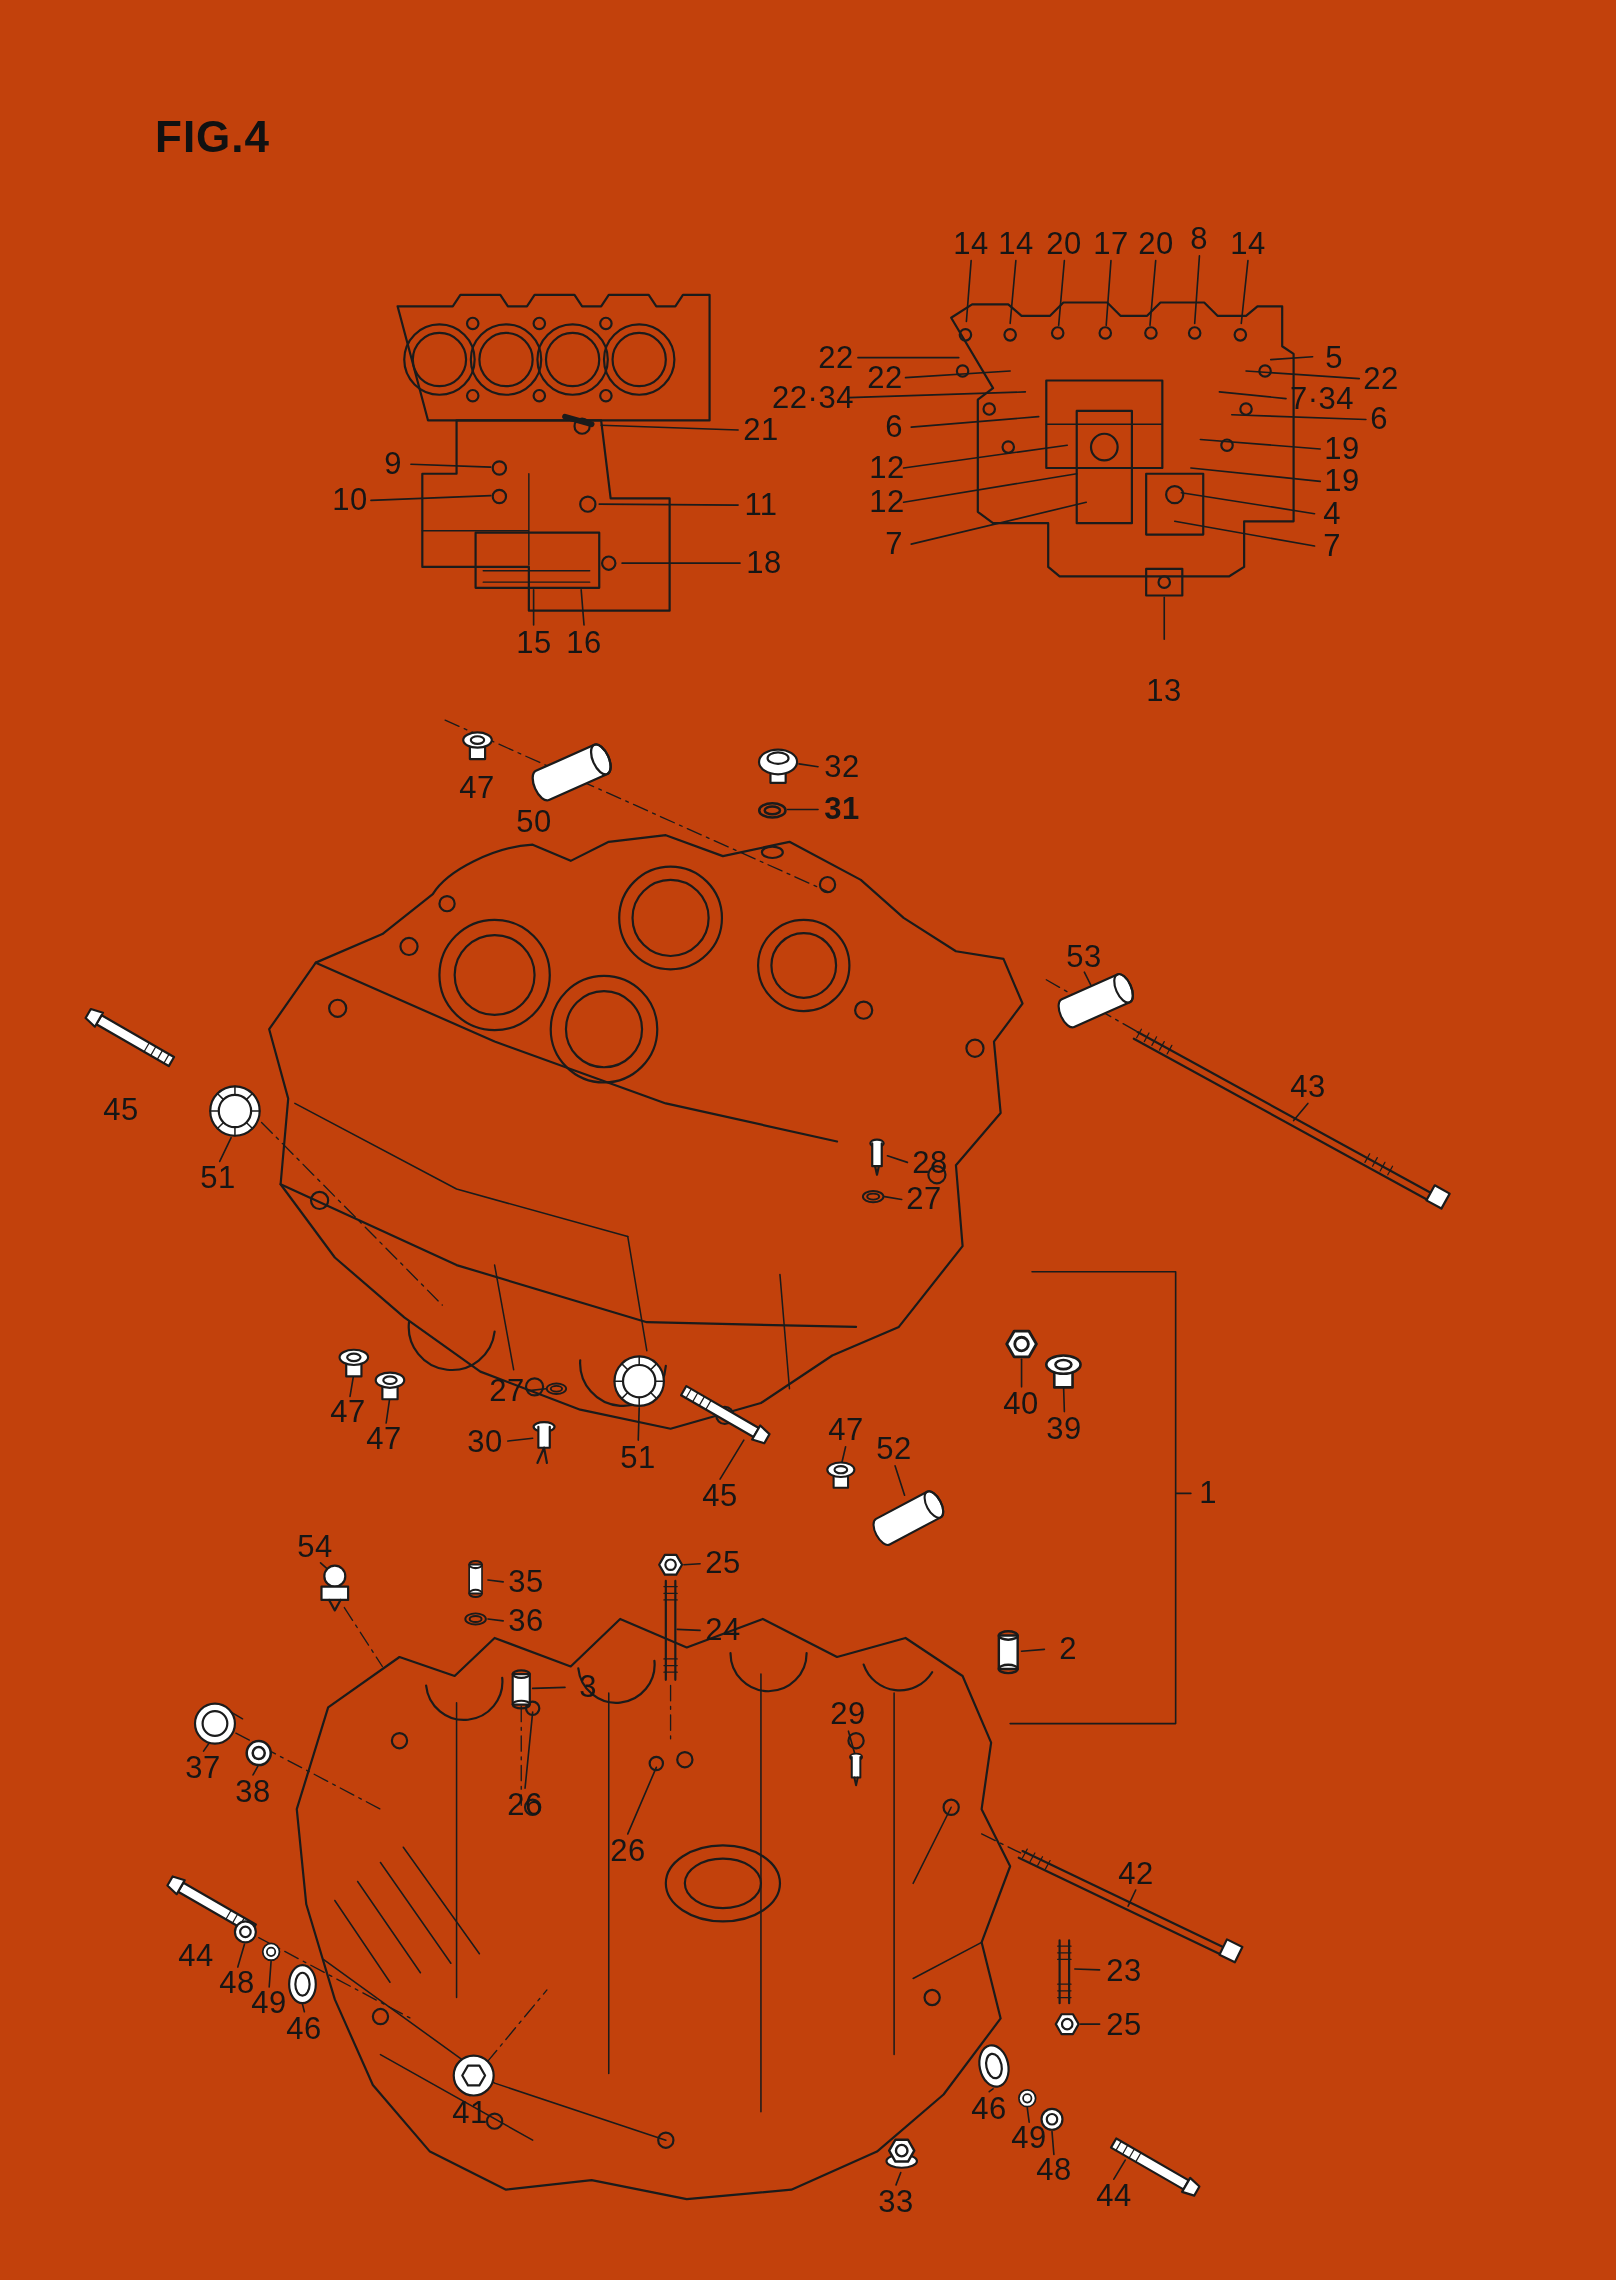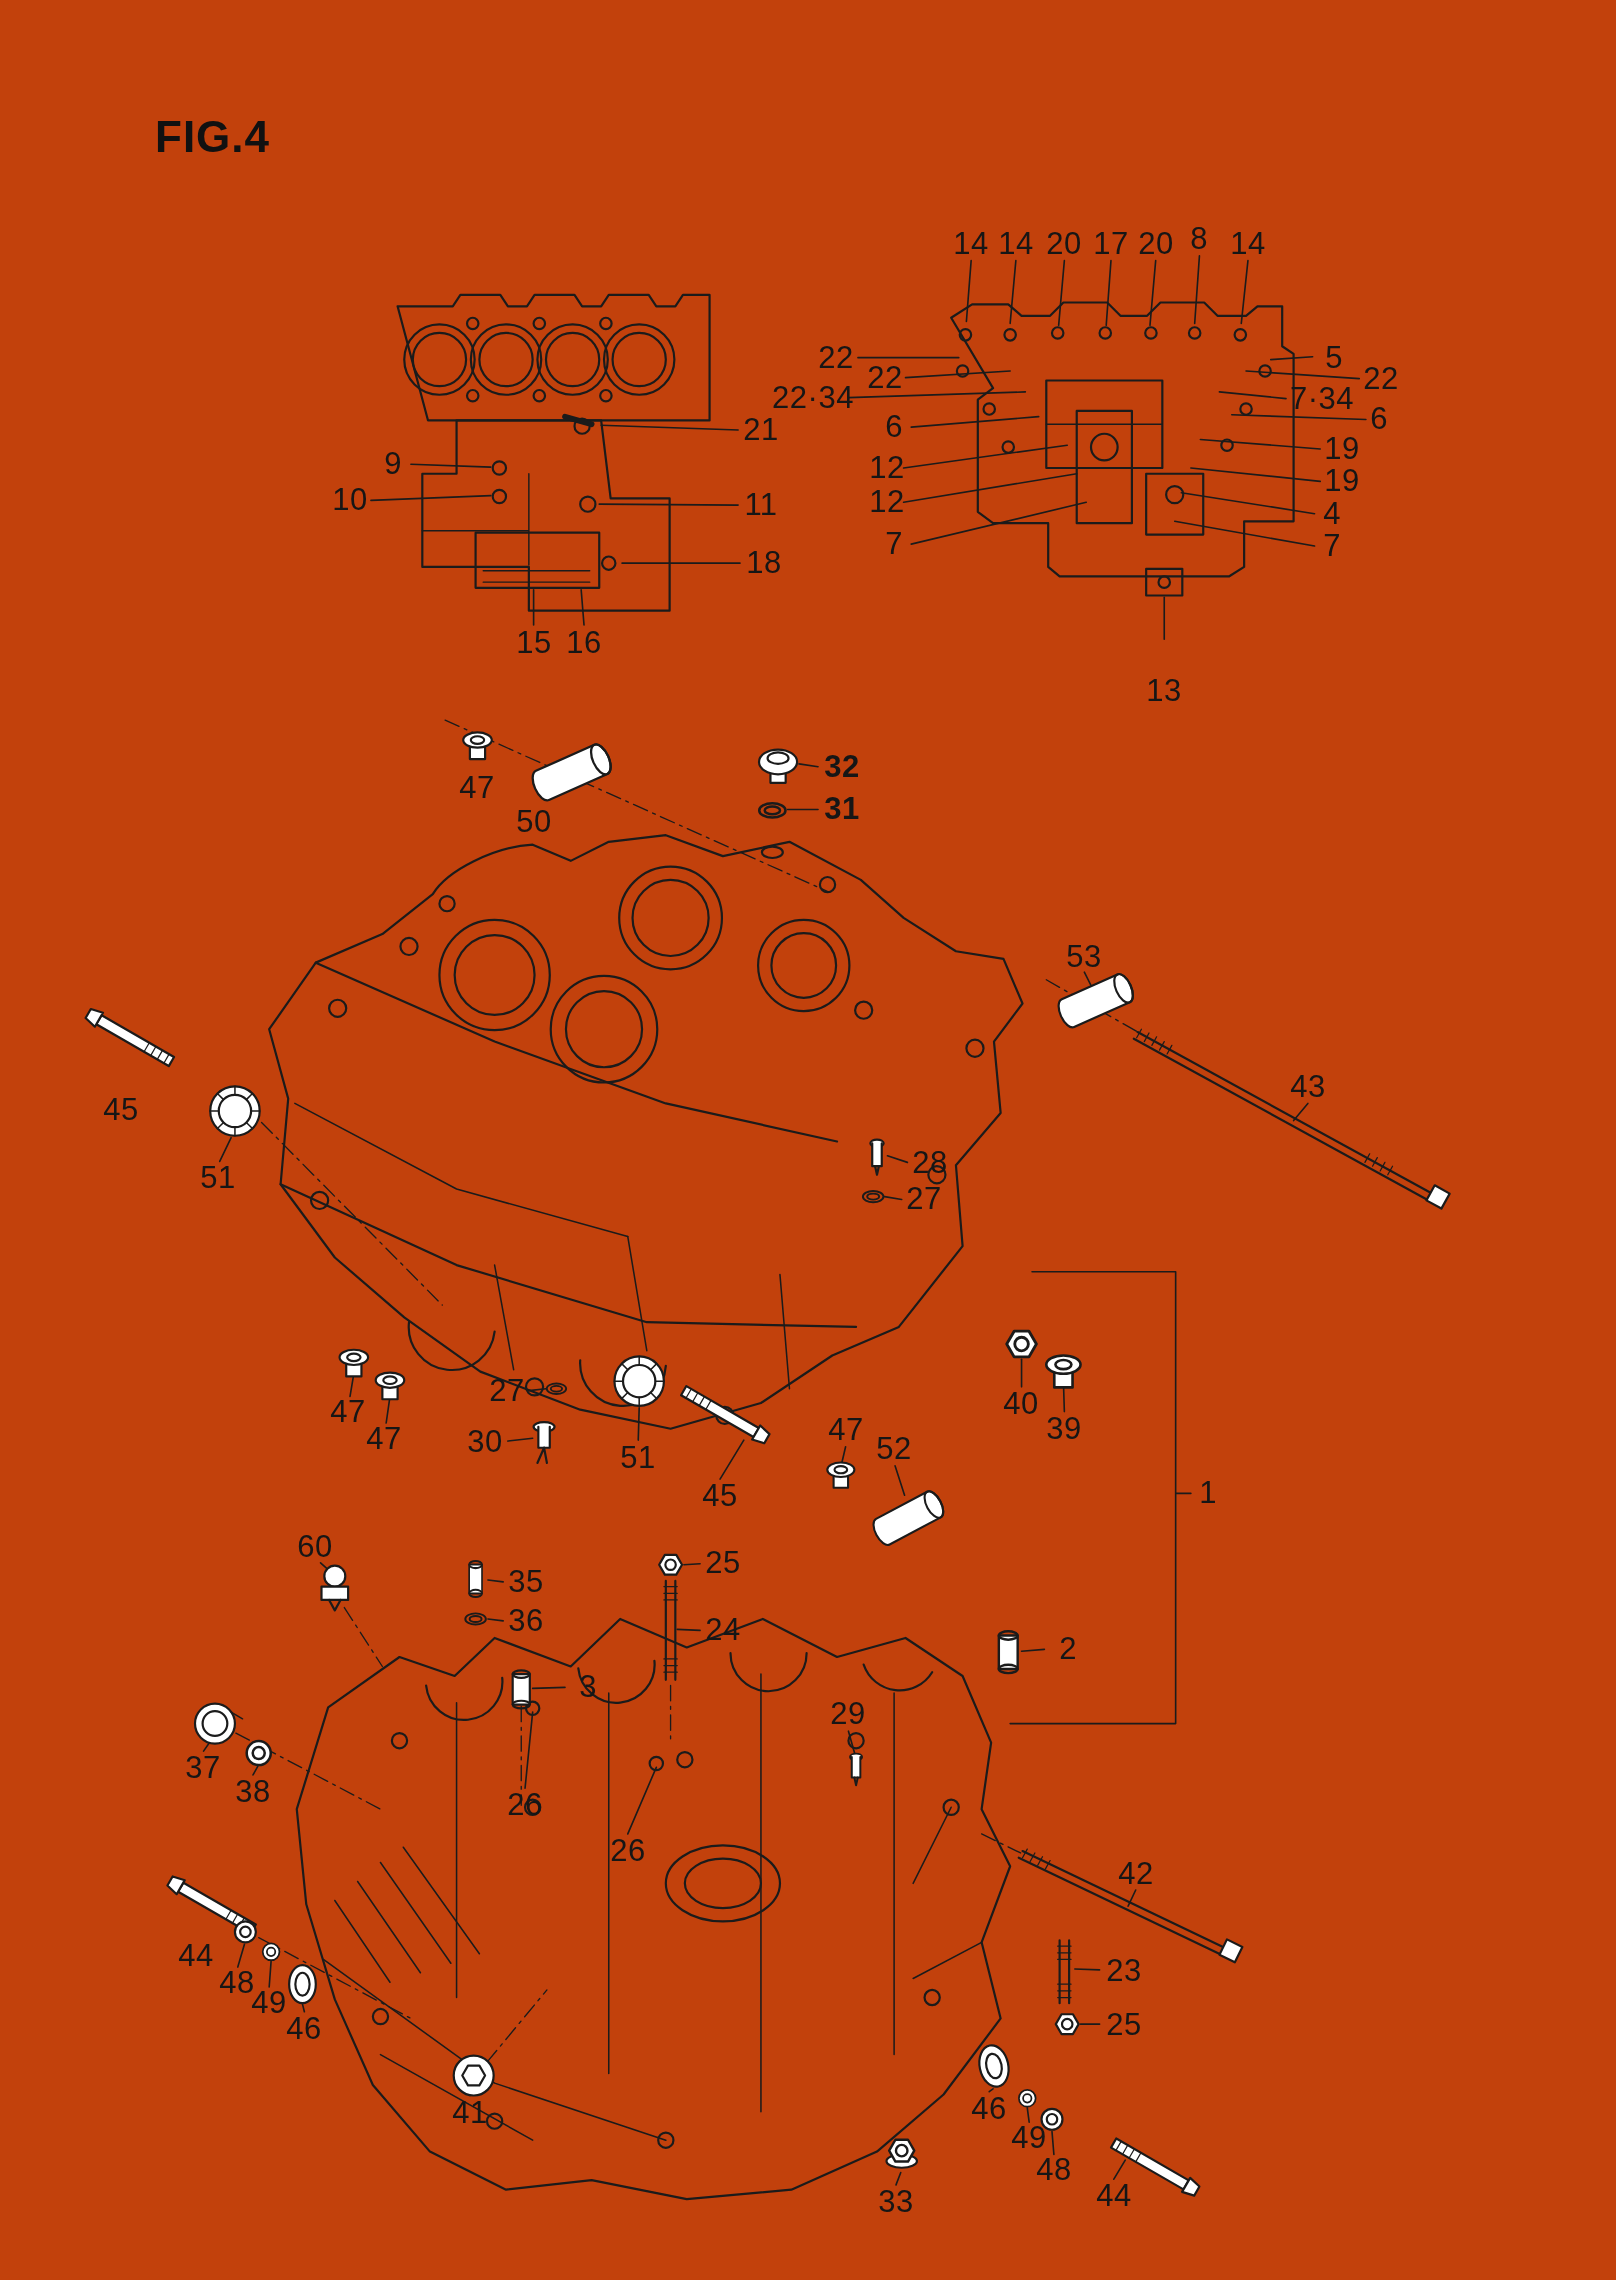--- a/index.html
+++ b/index.html
@@ -453,40 +453,40 @@
       <span class="callout" style="left: 836px; top: 358px;">22</span>
       <span class="callout" style="left: 885px; top: 378px;">22</span>
       <span class="callout" style="left: 813px; top: 398px;">22·34</span>
       <span class="callout" style="left: 894px; top: 427px;">6</span>
       <span class="callout" style="left: 887px; top: 468px;">12</span>
       <span class="callout" style="left: 887px; top: 502px;">12</span>
       <span class="callout" style="left: 894px; top: 544px;">7</span>
       <span class="callout" style="left: 1164px; top: 655px; margin-top: 36px;">13</span>
       <span class="callout" style="left: 477px; top: 788px;">47</span>
       <span class="callout" style="left: 534px; top: 822px;">50</span>
-      <span class="callout" style="left: 842px; top: 767px; font-weight: bold;">32</span>
+      <span class="callout" style="left: 842px; top: 767px;">32</span>
       <span class="callout" style="left: 842px; top: 809px; font-weight: bold;">31</span>
       <span class="callout" style="left: 1084px; top: 957px;">53</span>
       <span class="callout" style="left: 1308px; top: 1087px;">43</span>
       <span class="callout" style="left: 121px; top: 1110px;">45</span>
       <span class="callout" style="left: 218px; top: 1178px;">51</span>
       <span class="callout" style="left: 930px; top: 1163px;">28</span>
       <span class="callout" style="left: 924px; top: 1199px;">27</span>
       <span class="callout" style="left: 1021px; top: 1404px;">40</span>
       <span class="callout" style="left: 1064px; top: 1429px;">39</span>
       <span class="callout" style="left: 348px; top: 1412px;">47</span>
       <span class="callout" style="left: 384px; top: 1439px;">47</span>
       <span class="callout" style="left: 507px; top: 1391px;">27</span>
       <span class="callout" style="left: 485px; top: 1442px;">30</span>
       <span class="callout" style="left: 638px; top: 1458px;">51</span>
       <span class="callout" style="left: 720px; top: 1496px;">45</span>
       <span class="callout" style="left: 846px; top: 1430px;">47</span>
       <span class="callout" style="left: 894px; top: 1449px;">52</span>
       <span class="callout" style="left: 1208px; top: 1493px;">1</span>
-      <span class="callout" style="left: 315px; top: 1547px;">60</span>
+      <span class="callout" style="left: 315px; top: 1547px;">54</span>
       <span class="callout" style="left: 526px; top: 1582px;">35</span>
       <span class="callout" style="left: 526px; top: 1621px;">36</span>
       <span class="callout" style="left: 723px; top: 1563px;">25</span>
       <span class="callout" style="left: 723px; top: 1630px;">24</span>
       <span class="callout" style="left: 1068px; top: 1649px;">2</span>
       <span class="callout" style="left: 203px; top: 1768px;">37</span>
       <span class="callout" style="left: 253px; top: 1792px;">38</span>
       <span class="callout" style="left: 588px; top: 1687px;">3</span>
       <span class="callout" style="left: 525px; top: 1805px;">26</span>
       <span class="callout" style="left: 628px; top: 1851px;">26</span>

